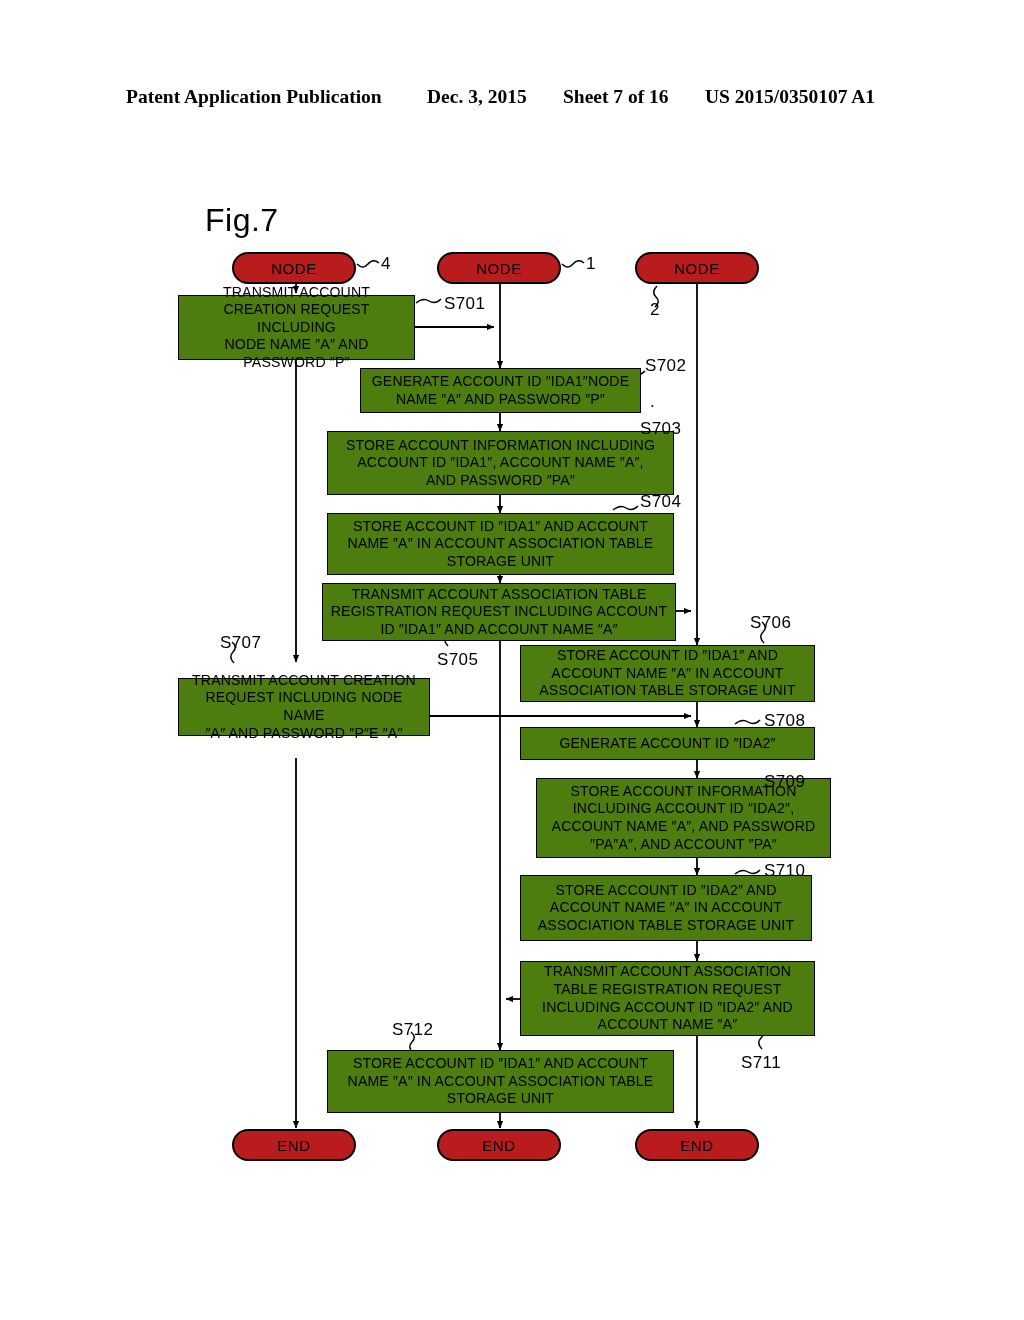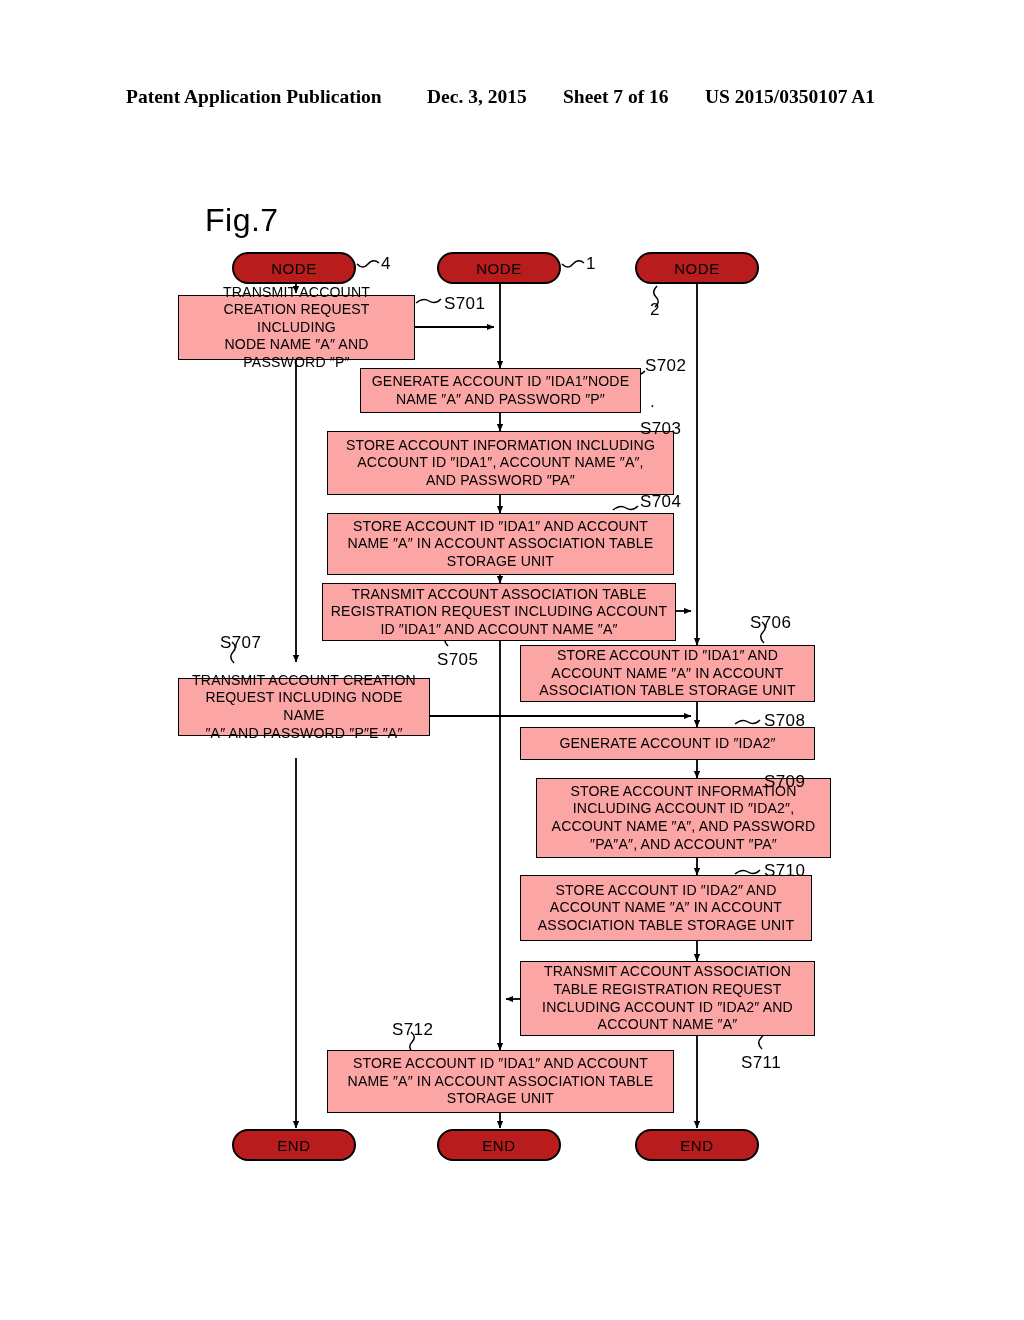--- a/index.html
+++ b/index.html
@@ -71,21 +71,21 @@
     justify-content: center;
     font-size: 15px;
     letter-spacing: 0.6px;
   }
 
   
   .pbox {
     position: absolute;
     box-sizing: border-box;
     border: 1.7px solid #000;
-    background: #fca5a5;
+    background: #4d7c0f;
     display: flex;
     align-items: center;
     justify-content: center;
     text-align: center;
     font-size: 14.1px;
     line-height: 17.6px;
     letter-spacing: 0.15px;
     padding: 2px 5px;
   }
   .pbox span { display: block; }

